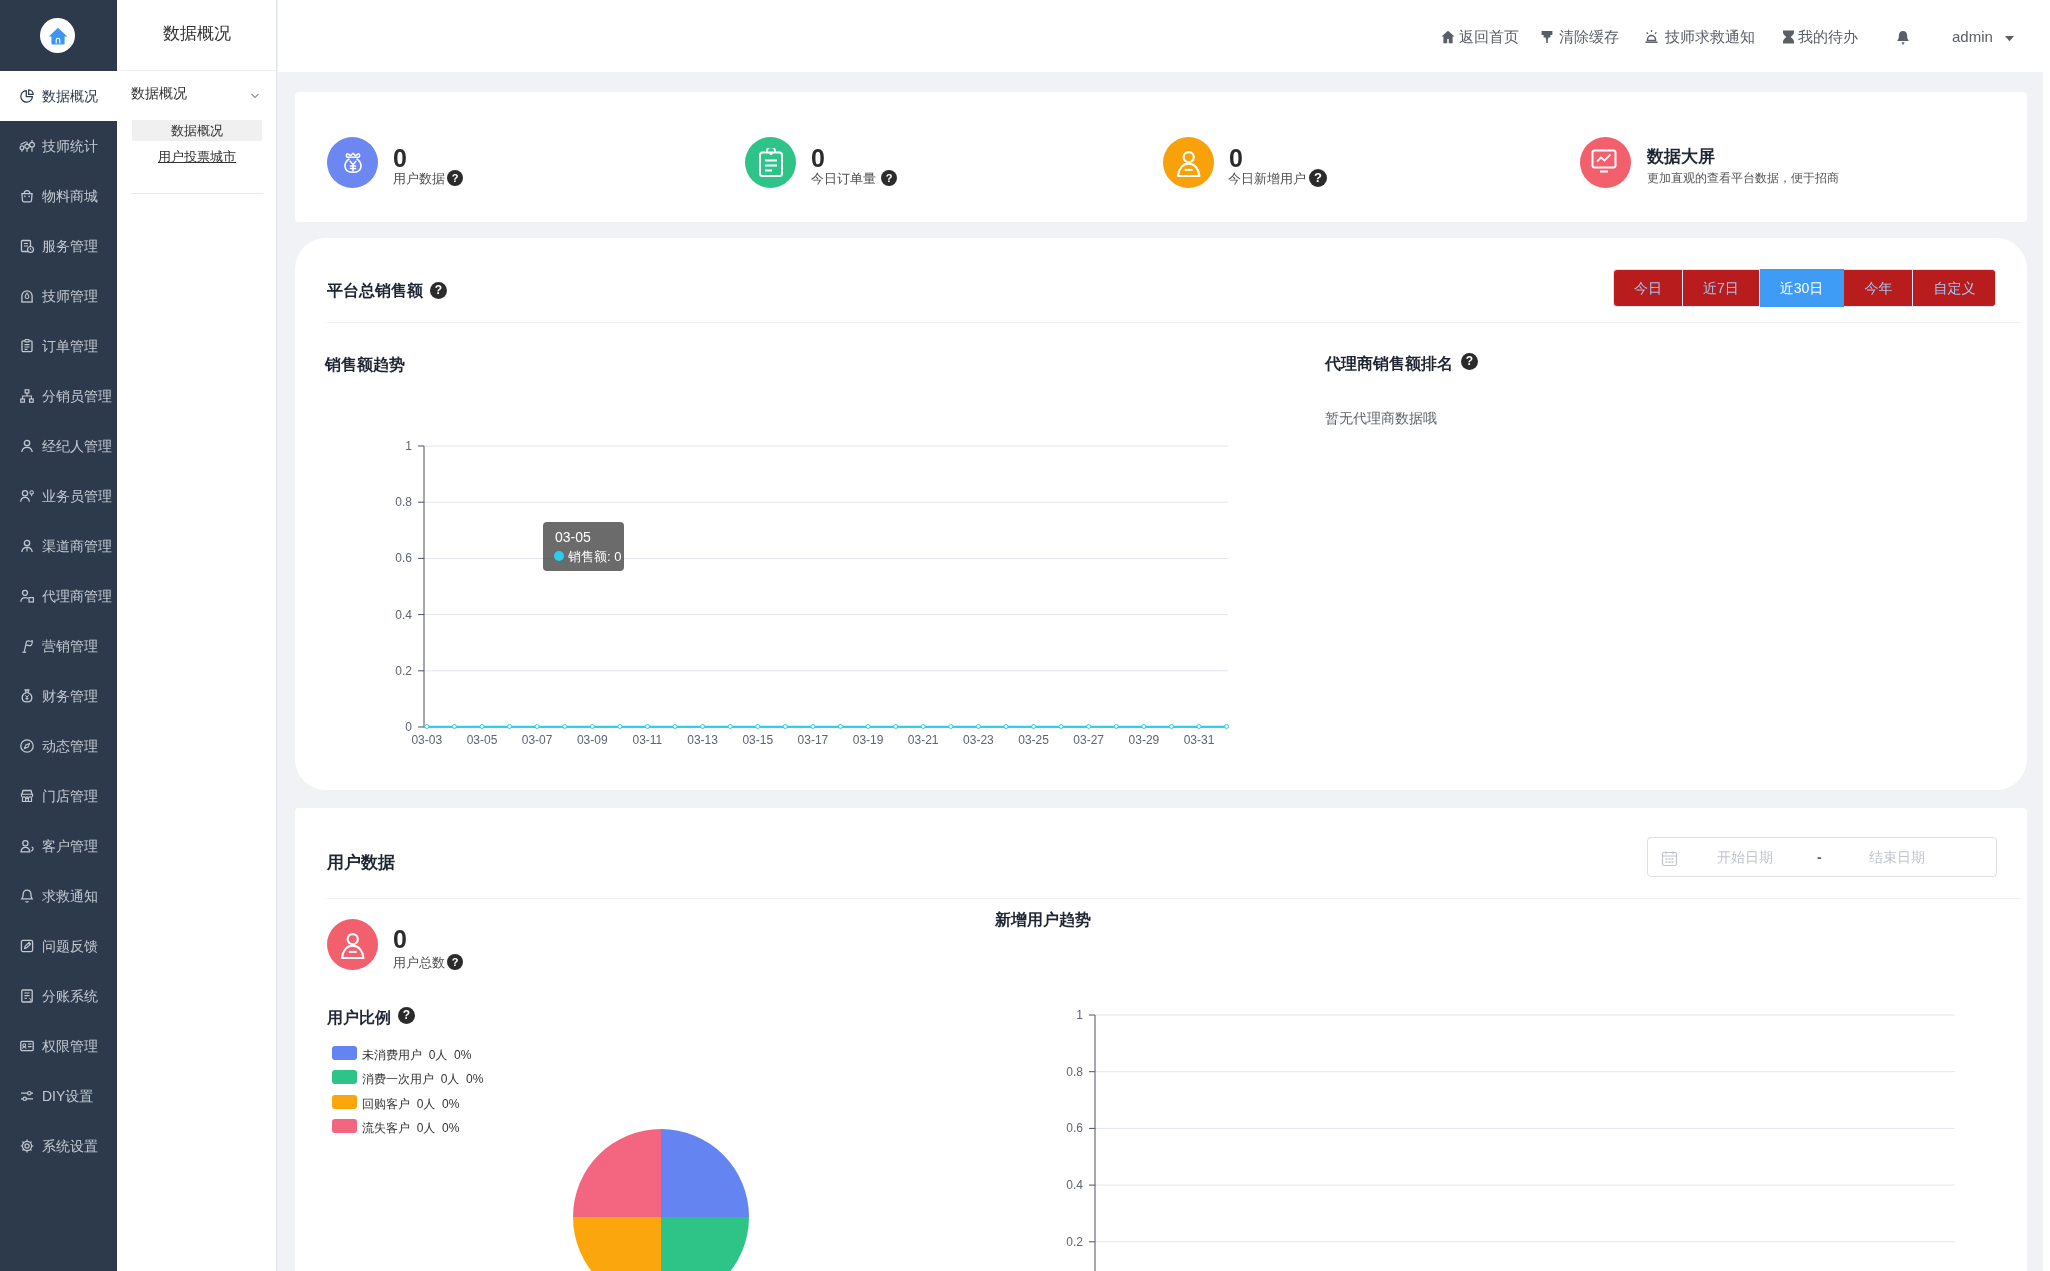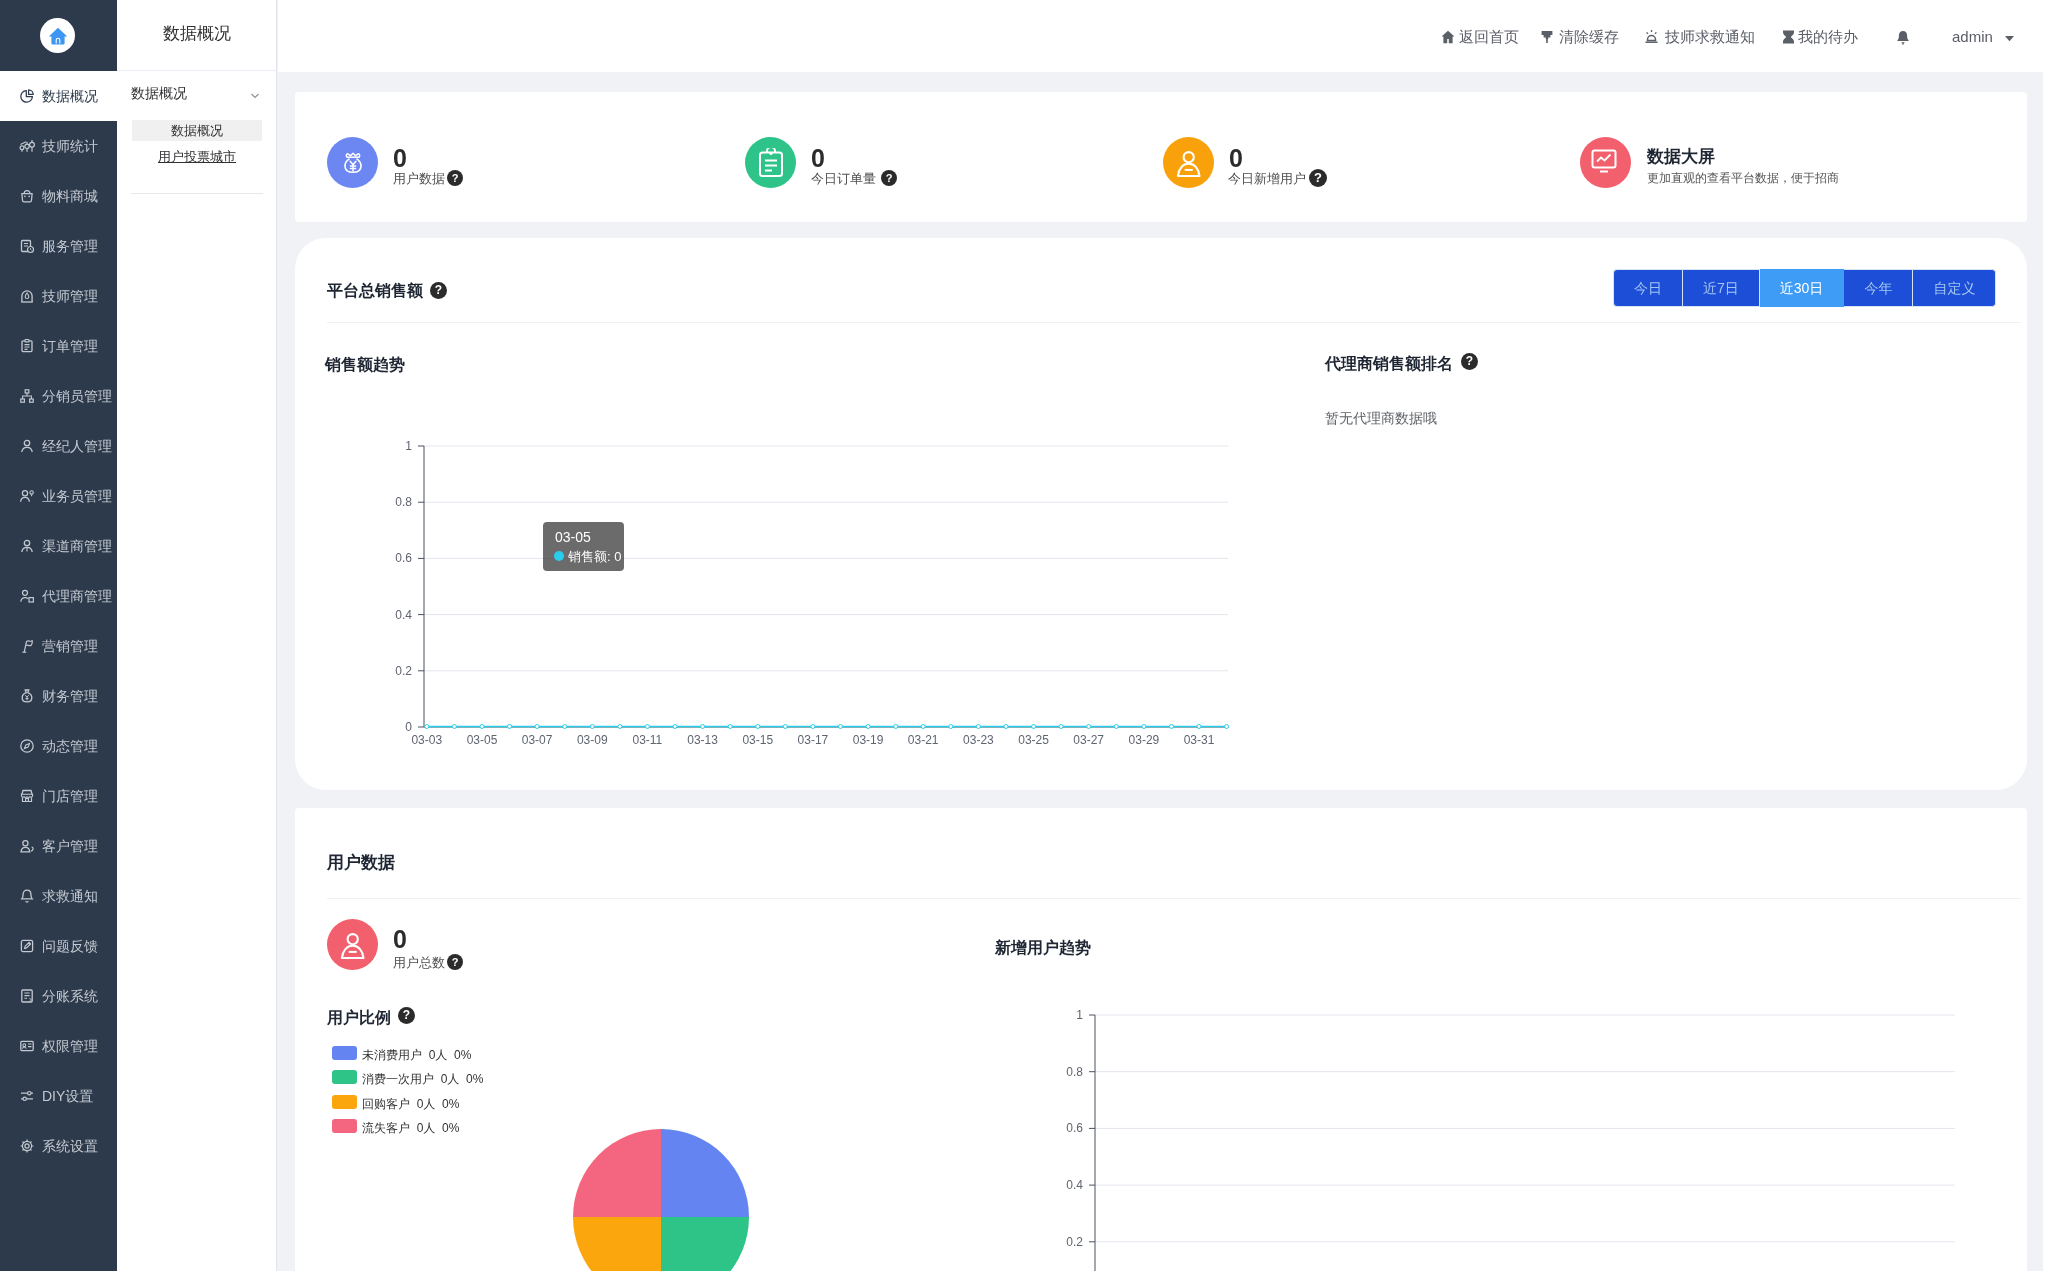--- a/index.html
+++ b/index.html
@@ -35,21 +35,21 @@
 .statcirc { position:absolute; width:51px; height:51px; border-radius:50%; }
 .statnum { position:absolute; font-size:25px; font-weight:bold; color:#2b2b2b; line-height:1; }
 .statlabel { position:absolute; font-size:13px; color:#4e4e4e; line-height:1; white-space:nowrap; }
 .q { position:absolute; width:17px; height:17px; border-radius:50%; background:#2b2b2b; color:#fff; font-size:12px; font-weight:bold; text-align:center; line-height:17px; }
 .qs { width:16px; height:16px; font-size:11px; line-height:16px; }
 .ctitle { position:absolute; font-size:17px; font-weight:bold; color:#1f2633; white-space:nowrap; }
 .stitle { position:absolute; font-size:16px; font-weight:bold; color:#1f2633; white-space:nowrap; }
 .cdivider { position:absolute; height:1px; background:#f0f0f0; }
 
 #tabs { position:absolute; left:1318px; top:31px; height:38px; display:flex; }
-#tabs .tab { height:38px; line-height:36px; padding:0 20px; font-size:14px; color:#a3c6f1; background:#1d4ed8; border:1px solid #d5e4f7; border-left:none; white-space:nowrap; }
+#tabs .tab { height:38px; line-height:36px; padding:0 20px; font-size:14px; color:#a3c6f1; background:#b91c1c; border:1px solid #d5e4f7; border-left:none; white-space:nowrap; }
 #tabs .tab:first-child { border-left:1px solid #d5e4f7; border-radius:4px 0 0 4px; }
 #tabs .tab:last-child { border-radius:0 4px 4px 0; }
 #tabs .tab.on { background:#3e9cf6; color:#fff; border-color:#3e9cf6; }
 
 #dateinput { position:absolute; left:1352px; top:29px; width:350px; height:40px; border:1px solid #dcdfe6; border-radius:4px; background:#fff; }
 #dateinput .ph { position:absolute; top:0; line-height:38px; font-size:14px; color:#c0c4cc; }
 #dateinput .dash { position:absolute; top:0; line-height:38px; font-size:14px; color:#606266; font-weight:bold;}
 
 .lgrow { position:absolute; left:37px; height:14px; }
 .lgrow .sw { position:absolute; left:0; top:0; width:25px; height:14px; border-radius:3px; }
@@ -415,20 +415,30 @@
         <div style="position:absolute;left:12px;top:7px;font-size:14px">03-05</div>
 <div style="position:absolute;left:11px;top:29px;width:10px;height:10px;border-radius:50%;background:#29cdee"></div>
 <div style="position:absolute;left:25px;top:26px;white-space:nowrap">销售额: 0</div>
       </div>
 <div class="stitle" style="left:1030px;top:116px">代理商销售额排名</div>
 <div class="q" style="left:1166px;top:115px">?</div>
 <div style="position:absolute;left:1030px;top:172px;font-size:14px;color:#5f6368">暂无代理商数据哦</div>
 </div>
   <div class="card" id="card3">
 <div class="ctitle" style="left:32px;top:43px">用户数据</div>
+<div id="dateinput">
+        <svg style="position:absolute;left:13px;top:12px" width="17" height="17" viewBox="0 0 17 17">
+          <rect x="1.5" y="2.5" width="14" height="13" rx="1.5" fill="none" stroke="#c0c4cc" stroke-width="1.2"></rect>
+          <path d="M5 1.2v3M12 1.2v3M1.5 6h14" stroke="#c0c4cc" stroke-width="1.2"></path>
+          <path d="M4.5 9h2M7.5 9h2M10.5 9h2M4.5 12h2M7.5 12h2M10.5 12h2" stroke="#c0c4cc" stroke-width="1.3"></path>
+        </svg>
+  <div class="ph" style="left:69px">开始日期</div>
+  <div class="dash" style="left:169px">-</div>
+  <div class="ph" style="left:221px">结束日期</div>
+</div>
 <div class="cdivider" style="left:32px;top:90px;width:1694px"></div>
 <div class="statcirc" style="left:32px;top:111px;background:#f2606e">
         <svg style="position:absolute;left:13px;top:11px" width="26" height="30" viewBox="0 0 26 30">
           <circle cx="12.7" cy="9.2" r="5.1" fill="none" stroke="#fff" stroke-width="2.1"></circle>
           <path d="M1.9 28c.8-7.2 4.9-12.4 10.8-12.4s10 5.2 10.8 12.4z" fill="none" stroke="#fff" stroke-width="2.1" stroke-linejoin="round"></path>
           <path d="M8.7 21.9h8" stroke="#fff" stroke-width="2"></path>
         </svg>
       </div>
 <div class="statnum" style="left:98px;top:119px">0</div>
 <div class="statlabel" style="left:98px;top:148px;font-size:13px">用户总数</div>
@@ -445,21 +455,21 @@
       </div>
 <div class="lgrow" style="top:287px">
         <div class="sw" style="background:#fba60c"></div>
         <div class="lt">回购客户&nbsp;&nbsp;0人&nbsp;&nbsp;0%</div>
       </div>
 <div class="lgrow" style="top:311px">
         <div class="sw" style="background:#f4657f"></div>
         <div class="lt">流失客户&nbsp;&nbsp;0人&nbsp;&nbsp;0%</div>
       </div>
 <div id="pie"></div>
-<div class="stitle" style="left:700px;top:130px">新增用户趋势</div>
+<div class="stitle" style="left:700px;top:102px">新增用户趋势</div>
 <svg style="position:absolute;left:740px;top:195px" width="1240" height="290" viewBox="1036 1003 1240 290" preserveAspectRatio="xMinYMin">
         <path d="M1096 1015.0H1956" stroke="#e2e6ed" stroke-width="1"></path>
         <path d="M1090 1015.0h6" stroke="#4a505c" stroke-width="1"></path>
         <text x="1084" y="1019.0" font-size="12" fill="#5e6470" text-anchor="end">1</text>
         <path d="M1096 1071.7H1956" stroke="#e2e6ed" stroke-width="1"></path>
         <path d="M1090 1071.7h6" stroke="#4a505c" stroke-width="1"></path>
         <text x="1084" y="1075.7" font-size="12" fill="#5e6470" text-anchor="end">0.8</text>
         <path d="M1096 1128.4H1956" stroke="#e2e6ed" stroke-width="1"></path>
         <path d="M1090 1128.4h6" stroke="#4a505c" stroke-width="1"></path>
         <text x="1084" y="1132.4" font-size="12" fill="#5e6470" text-anchor="end">0.6</text>

